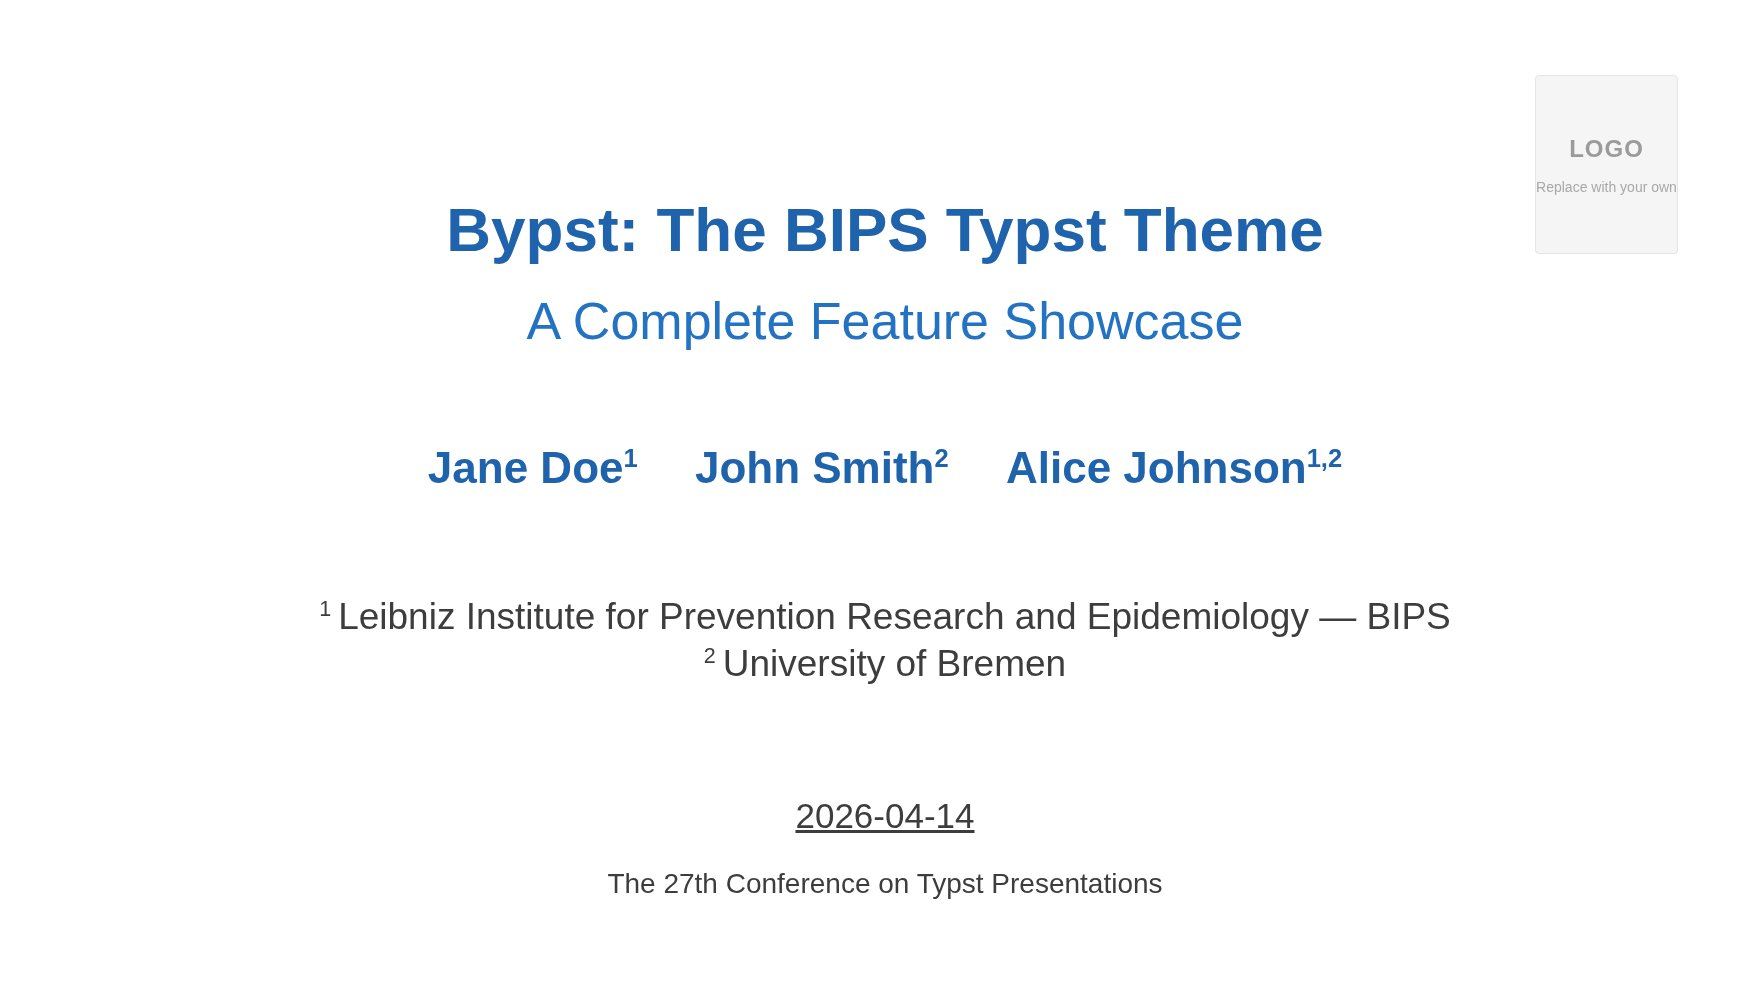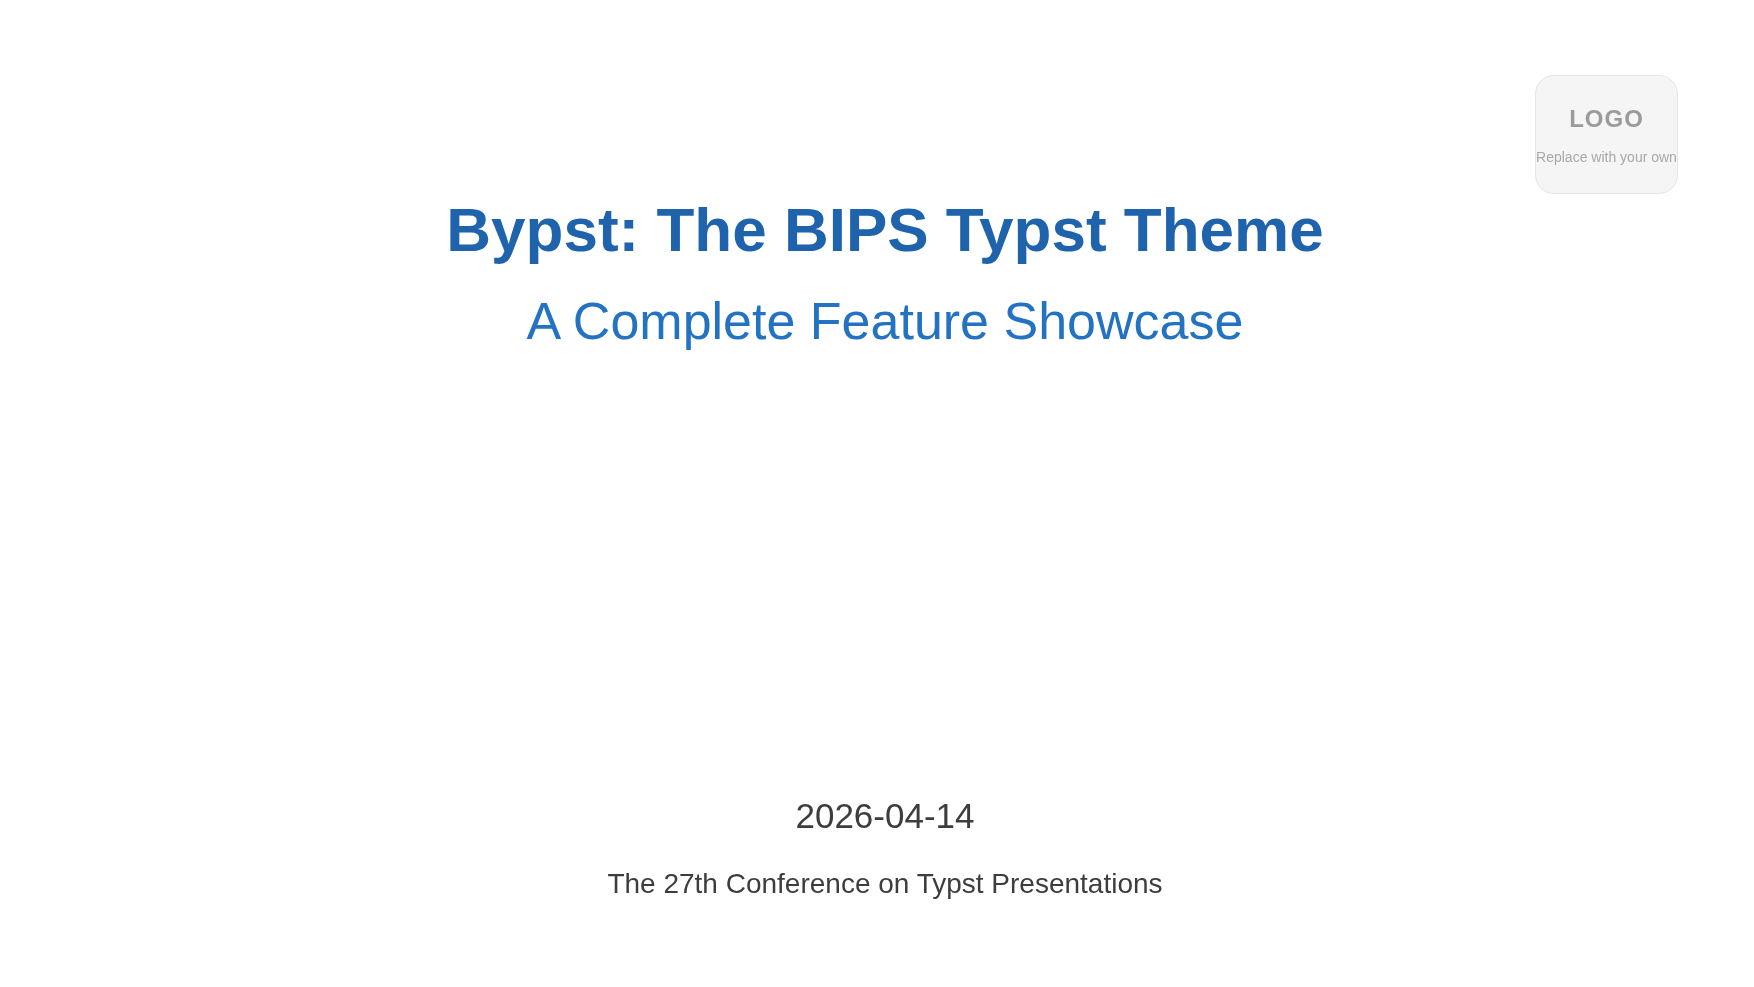--- a/index.html
+++ b/index.html
@@ -50,34 +50,35 @@
   .affiliations{
     top:593px;
     font-size:37px;line-height:47px;font-weight:400;
     color:var(--body-gray);
   }
   .affiliations sup{margin-right:7px;}
   .date{
     top:796px;
     font-size:35px;line-height:40px;
     color:var(--body-gray);
+    text-decoration:underline;
   }
   .conference{
     top:864px;
     font-size:28px;line-height:40px;
     color:var(--body-gray);
   }
   .logo-box{
     position:absolute;
     left:1535px;top:75px;
-    width:143px;height:119px;
+    width:143px;height:179px;
     box-sizing:border-box;
     background:var(--logo-bg);
     border:1px solid var(--logo-border);
-    border-radius:19px;
+    border-radius:4px;
     display:flex;flex-direction:column;
     align-items:center;justify-content:center;
     gap:16px;
   }
   .logo-label{
     font-size:24px;font-weight:700;
     letter-spacing:1px;
     color:var(--logo-text);
   }
   .logo-caption{
@@ -92,19 +93,28 @@
 
   <div class="logo-box">
     <div class="logo-label">LOGO</div>
     <div class="logo-caption">Replace with your own</div>
   </div>
 
   <div class="centerline title">Bypst: The BIPS Typst Theme</div>
 
   <div class="centerline subtitle">A Complete Feature Showcase</div>
 
+  <div class="centerline authors">
+    <span class="author"><span>Jane Doe</span><sup>1</sup></span>
+    <span class="author"><span>John Smith</span><sup>2</sup></span>
+    <span class="author"><span>Alice Johnson</span><sup>1,2</sup></span>
+  </div>
 
+  <div class="centerline affiliations">
+    <div><sup>1</sup><span>Leibniz Institute for Prevention Research and Epidemiology — BIPS</span></div>
+    <div><sup>2</sup><span>University of Bremen</span></div>
+  </div>
 
   <div class="centerline date">2026-04-14</div>
 
   <div class="centerline conference">The 27th Conference on Typst Presentations</div>
 
 </div>
 
 </body></html>

